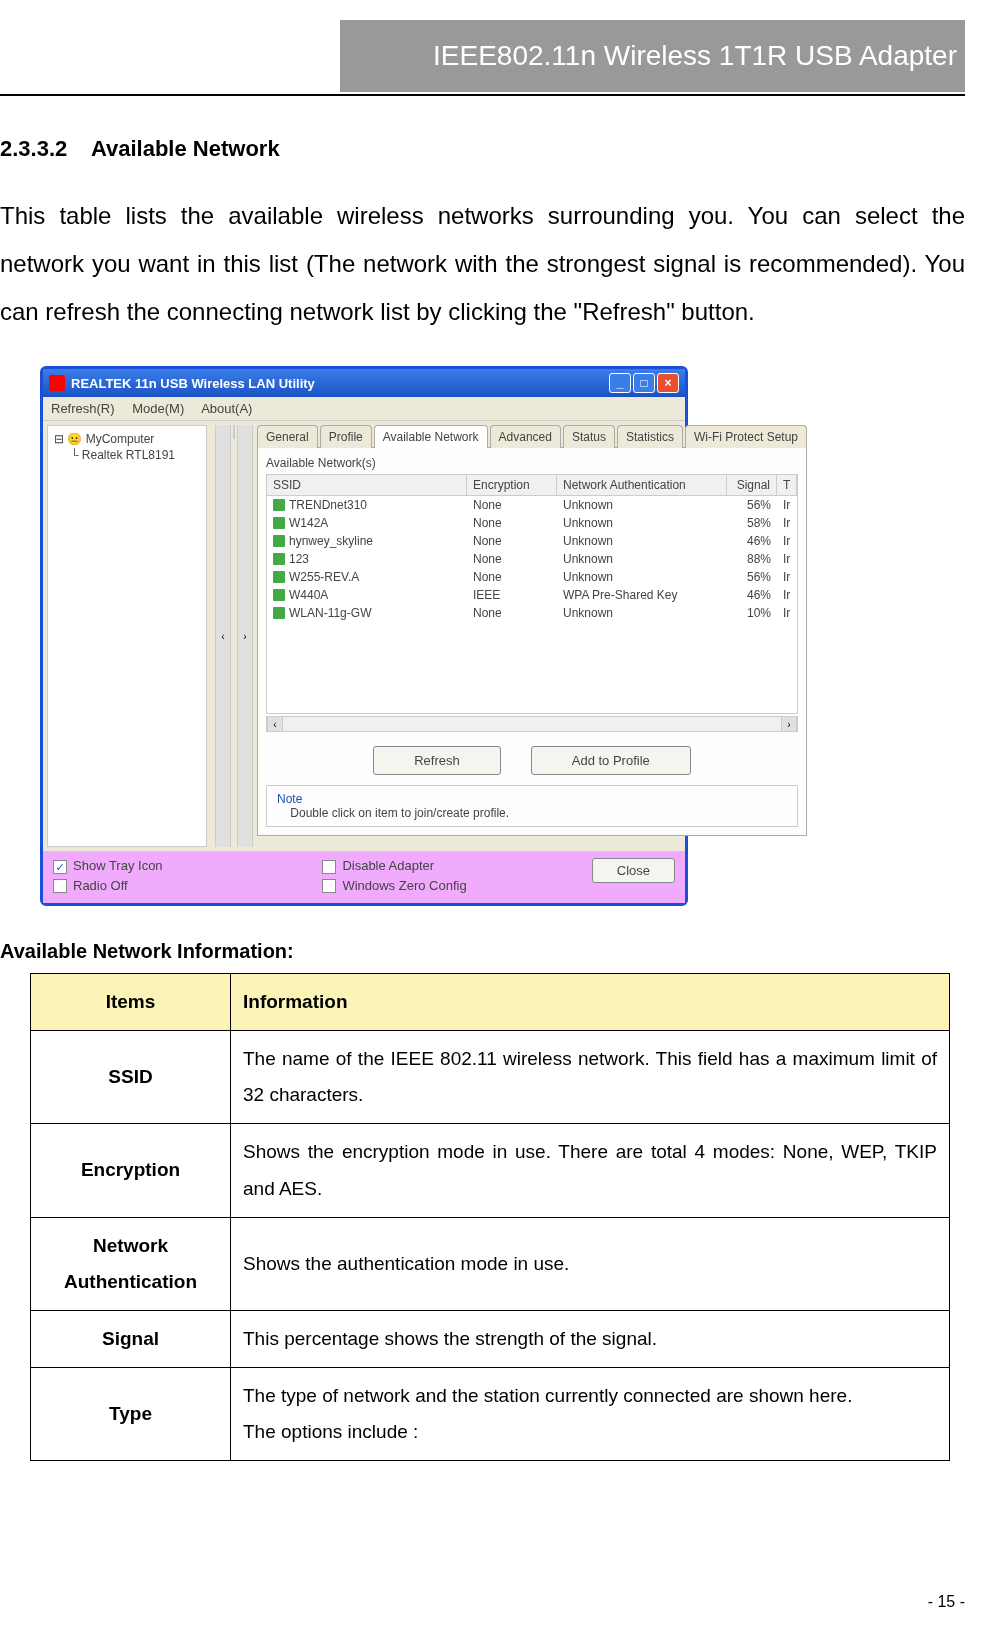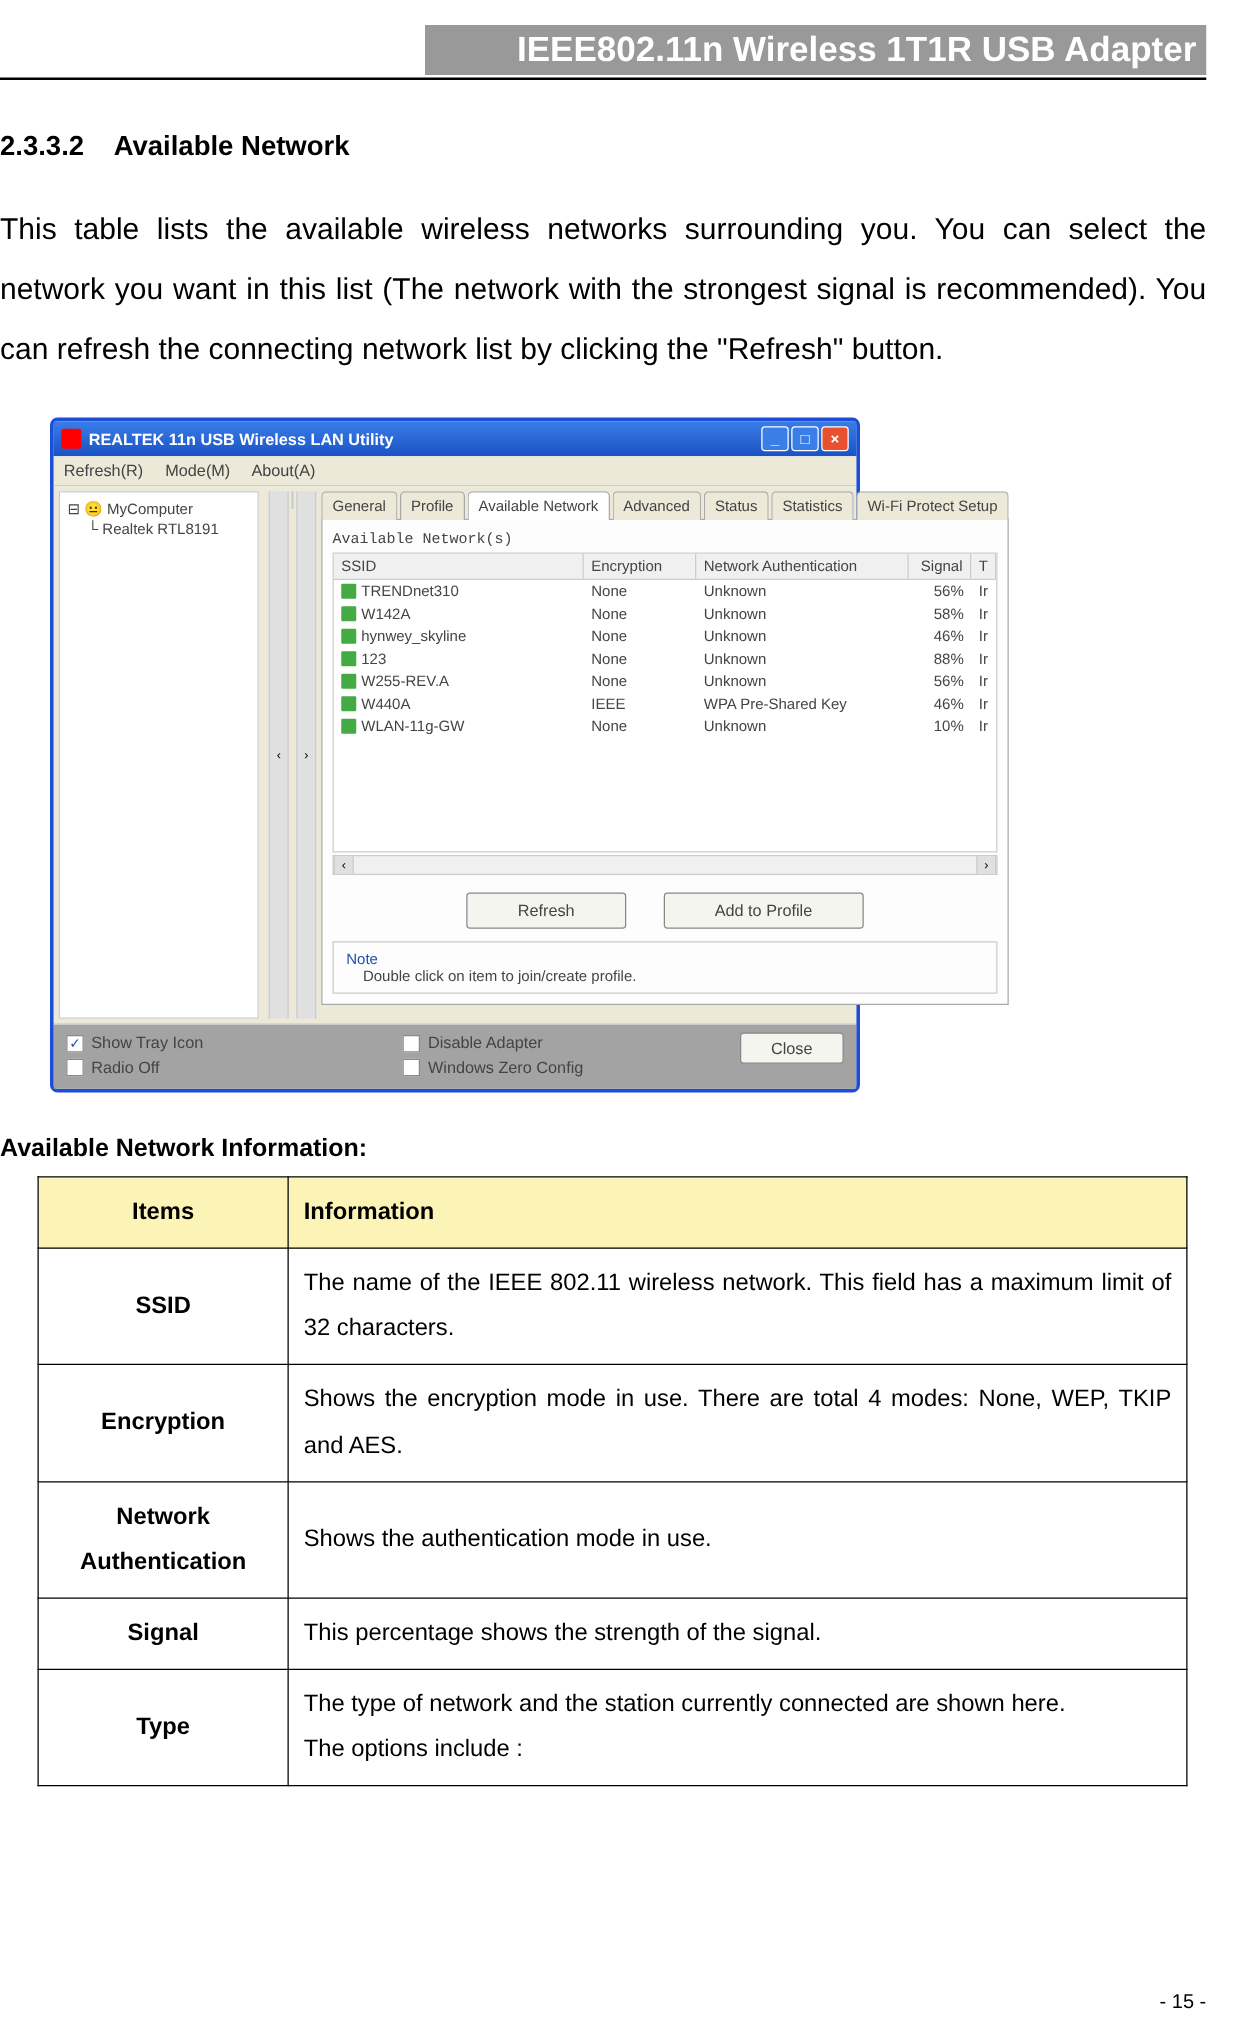--- a/index.html
+++ b/index.html
@@ -8,22 +8,22 @@
       width: 1005px;
       height: 1631px;
       padding: 20px 40px 20px 0;
       position: relative;
       color: #000;
     }
     .header-bar {
       background: #999;
       color: #fff;
       font-size: 28px;
-      font-weight: bold;
-      padding: 4px 8px;
+      font-weight: normal;
+      padding: 20px 8px;
       text-align: right;
       margin-left: 340px;
       margin-bottom: 2px;
     }
     .header-underline {
       border-bottom: 2px solid #000;
       margin-bottom: 40px;
     }
     .section-heading {
       font-size: 22px;
@@ -135,21 +135,20 @@
     }
     .tab-content {
       border: 1px solid #aaa;
       background: #fdfdfd;
       padding: 8px;
     }
     .group-label {
       font-size: 12px;
       color: #444;
       margin-bottom: 4px;
-      font-family: Liberation Mono, monospace;
     }
     .net-list {
       background: #fff;
       border: 1px solid #ccc;
       height: 240px;
       overflow: hidden;
       font-size: 12px;
       color: #444;
     }
     .net-header {
@@ -213,21 +212,21 @@
     }
     .note-box {
       border: 1px solid #ccc;
       padding: 6px 10px;
       font-size: 12px;
       color: #444;
     }
     .note-label { color: #2050b0; }
     .bottom-bar {
       display: flex;
-      background: #a3a3a3;
+      background: #f0abfc;
       border-top: 1px solid #ccc;
       padding: 6px 10px;
       font-size: 13px;
       color: #444;
     }
     .bottom-col { flex: 1; }
     .bottom-col label { display: block; margin-bottom: 4px; }
     .checkbox {
       display: inline-block;
       width: 14px; height: 14px;

